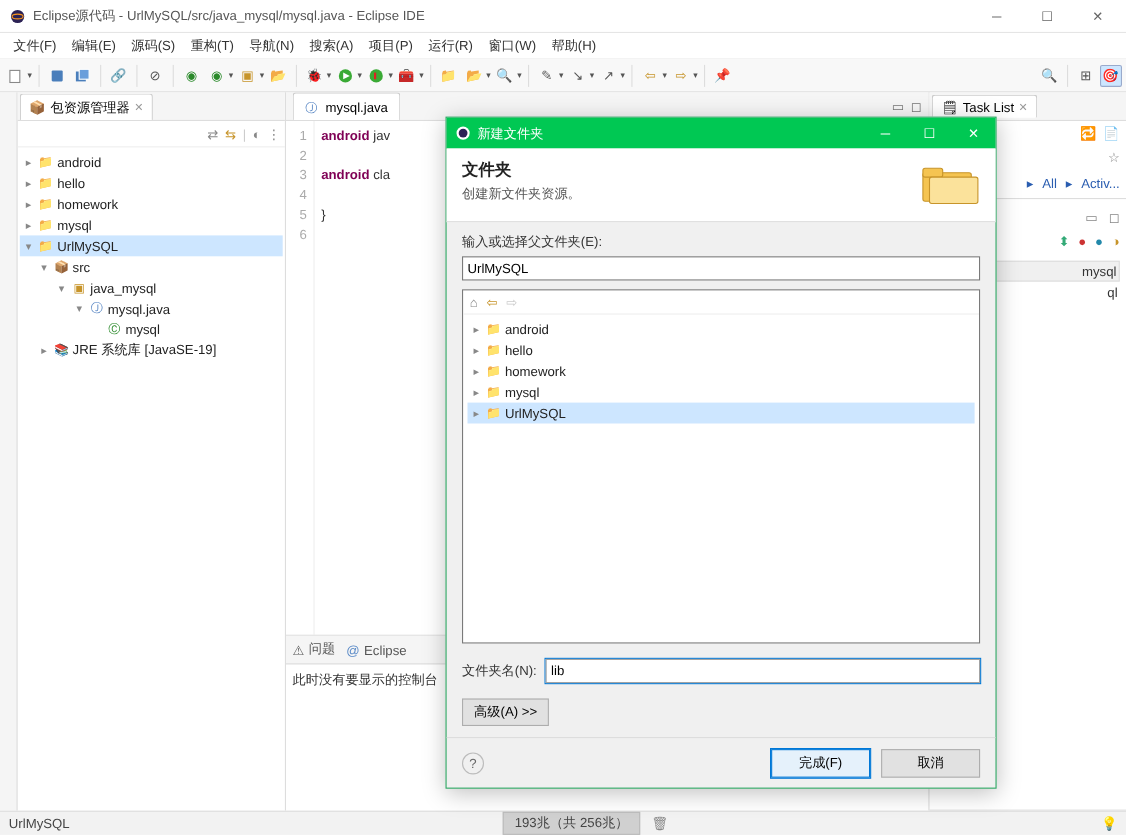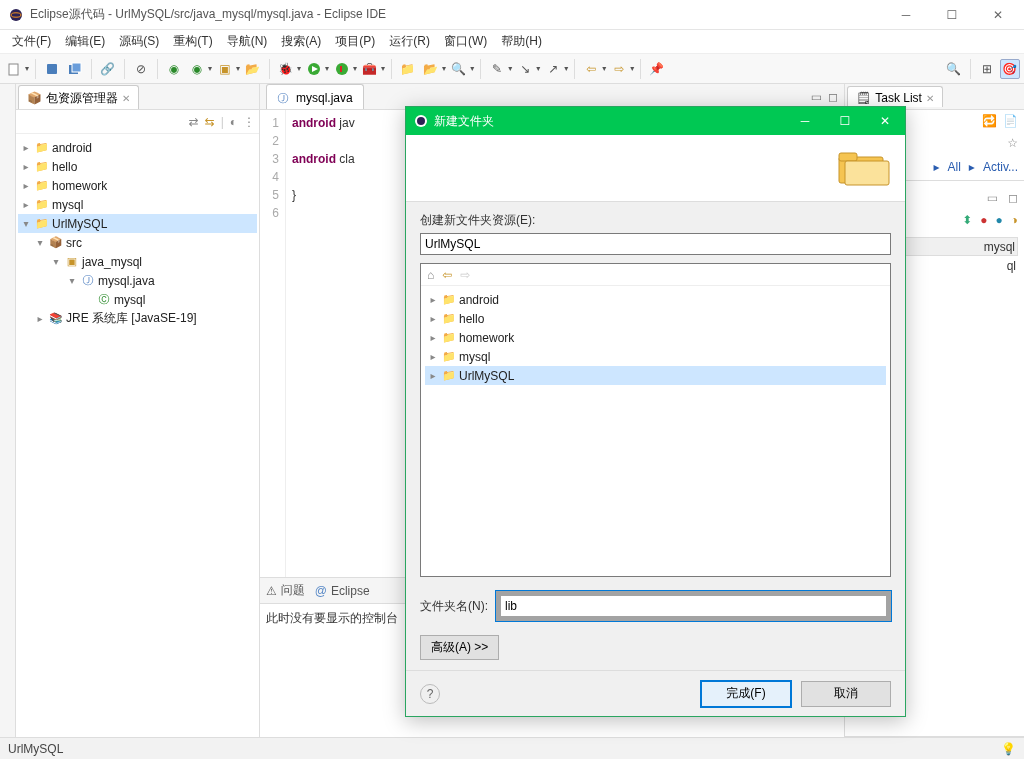--- a/index.html
+++ b/index.html
@@ -81,21 +81,21 @@
 .dlg-title .dlg-controls { margin-left:auto; display:flex; gap:16px;}
 .dlg-title .dlg-controls span { width:24px; text-align:center; cursor:pointer;}
 .dlg-banner { background:#fff; padding:10px 14px 12px 14px; border-bottom:1px solid #ddd; display:flex; align-items:flex-start;}
 .dlg-banner .texts { flex:1; }
 .dlg-banner h2 { font-size:15px; font-weight:bold; margin-bottom:4px; color:#222;}
 .dlg-banner p { color:#555; font-size:12px;}
 .dlg-banner .folder-img { width:56px; height:44px; }
 .dlg-body { flex:1; padding:10px 14px; display:flex; flex-direction:column; gap:4px;}
 .dlg-body label { color:#333; }
 .dlg-body input[type="text"] { width:100%; border:1px solid #7a7a7a; padding:3px 4px; font-size:12px; background:#fff;}
-.dlg-body input.focus { border:5px solid #a3a3a3; box-shadow:0 0 0 1px #0078d7;}
+.dlg-body input.focus { border:1px solid #a3a3a3; box-shadow:0 0 0 1px #0078d7;}
 .dlg-tree-box { background:#fff; border:1px solid #7a7a7a; flex:1; margin:4px 0 10px 0; display:flex; flex-direction:column; }
 .dlg-tree-toolbar { height:22px; display:flex; align-items:center; padding:0 6px; gap:8px; color:#888; border-bottom:1px solid #eee;}
 .dlg-tree { padding:4px; }
 .dlg-tree .tree-row.selected { background:#cde6ff; }
 .dlg-name-row { display:flex; align-items:center; gap:8px; margin-bottom:10px;}
 .dlg-name-row input { flex:1; }
 .dlg-adv { border:1px solid #adadad; background:#e1e1e1; padding:3px 10px; width:fit-content;}
 .dlg-footer { height:46px; display:flex; align-items:center; padding:0 14px; border-top:1px solid #ddd; gap:10px;}
 .dlg-footer .help { color:#666; border:1px solid #bbb; border-radius:50%; width:20px; height:20px; display:flex; align-items:center; justify-content:center;}
 .dlg-footer .spacer { flex:1; }
@@ -379,20 +379,24 @@
         <div class="tree-row" style="justify-content:flex-end">
             <span>ql</span>
           </div>
       </div>
     </div>
   </div>
 </div>
 
 <div class="statusbar">
   <span>UrlMySQL</span>
+  <div style="display:flex;gap:10px;align-items:center">
+    <span class="mem">193兆（共 256兆）</span>
+    <span style="color:#888">🗑</span>
+  </div>
   <div class="right-icons">
     <span style="color:#c7942a">💡</span>
   </div>
 </div>
 
 <div class="dialog">
   <div class="dlg-title">
     <span>
       <svg width="14" height="14">
           <circle cx="7" cy="7" r="6" fill="#fff"></circle>
@@ -401,31 +405,33 @@
     </span>
     <span>新建文件夹</span>
     <div class="dlg-controls">
       <span>─</span>
       <span>☐</span>
       <span>✕</span>
     </div>
   </div>
   <div class="dlg-banner">
     <div class="texts">
+      <h2>文件夹</h2>
+      <p>创建新文件夹资源。</p>
     </div>
     <span class="folder-img">
       <svg width="56" height="44">
           <rect x="4" y="12" width="44" height="26" rx="2" fill="#f5c451" stroke="#c7942a"></rect>
           <rect x="4" y="8" width="18" height="8" rx="2" fill="#f5c451" stroke="#c7942a"></rect>
           <rect x="10" y="16" width="44" height="24" rx="2" fill="#fbe29b" stroke="#c7942a"></rect>
         </svg>
     </span>
   </div>
   <div class="dlg-body">
-    <label>创建新文件夹资源(E):</label>
+    <label>输入或选择父文件夹(E):</label>
     <input type="text" value="UrlMySQL" style="">
     <div class="dlg-tree-box">
       <div class="dlg-tree-toolbar">
         <span>⌂</span>
         <span style="color:#c7942a">⇦</span>
         <span style="color:#ccc">⇨</span>
       </div>
       <div class="dlg-tree">
         <div class="tree-row">
             <span class="tree-arrow">▸</span>

